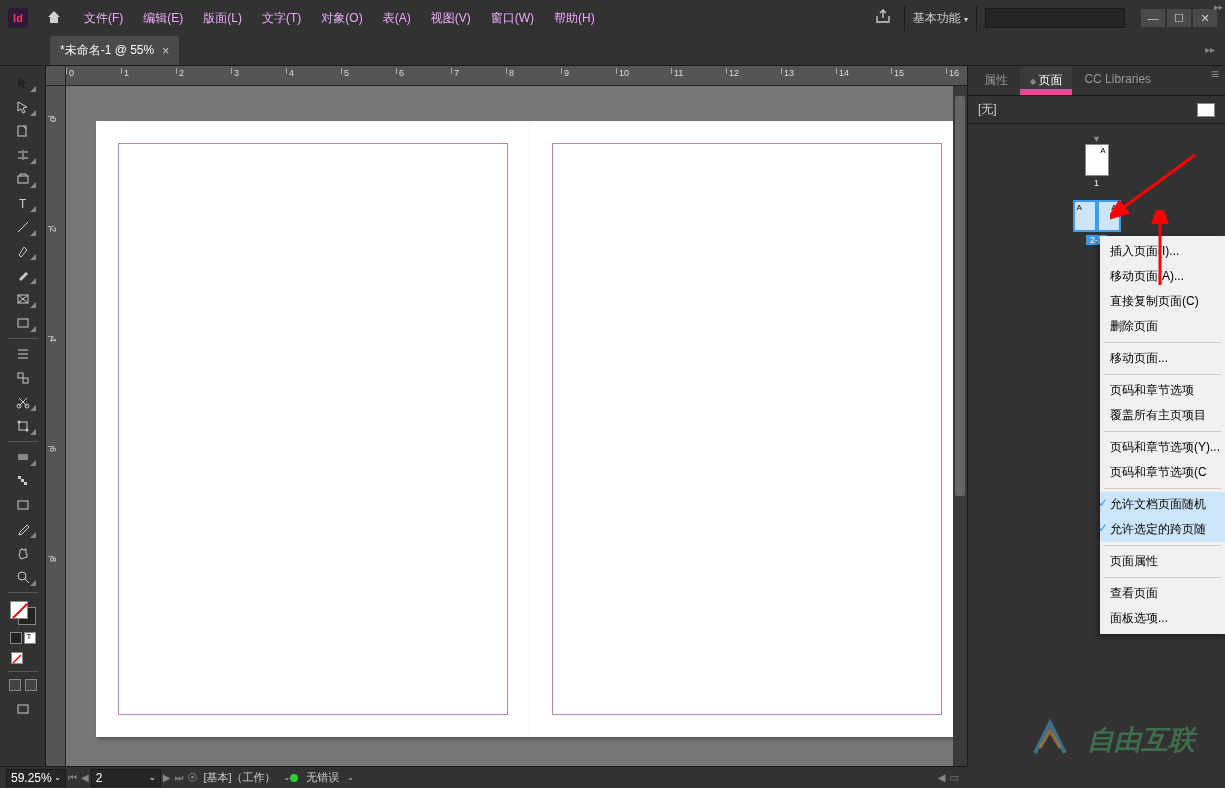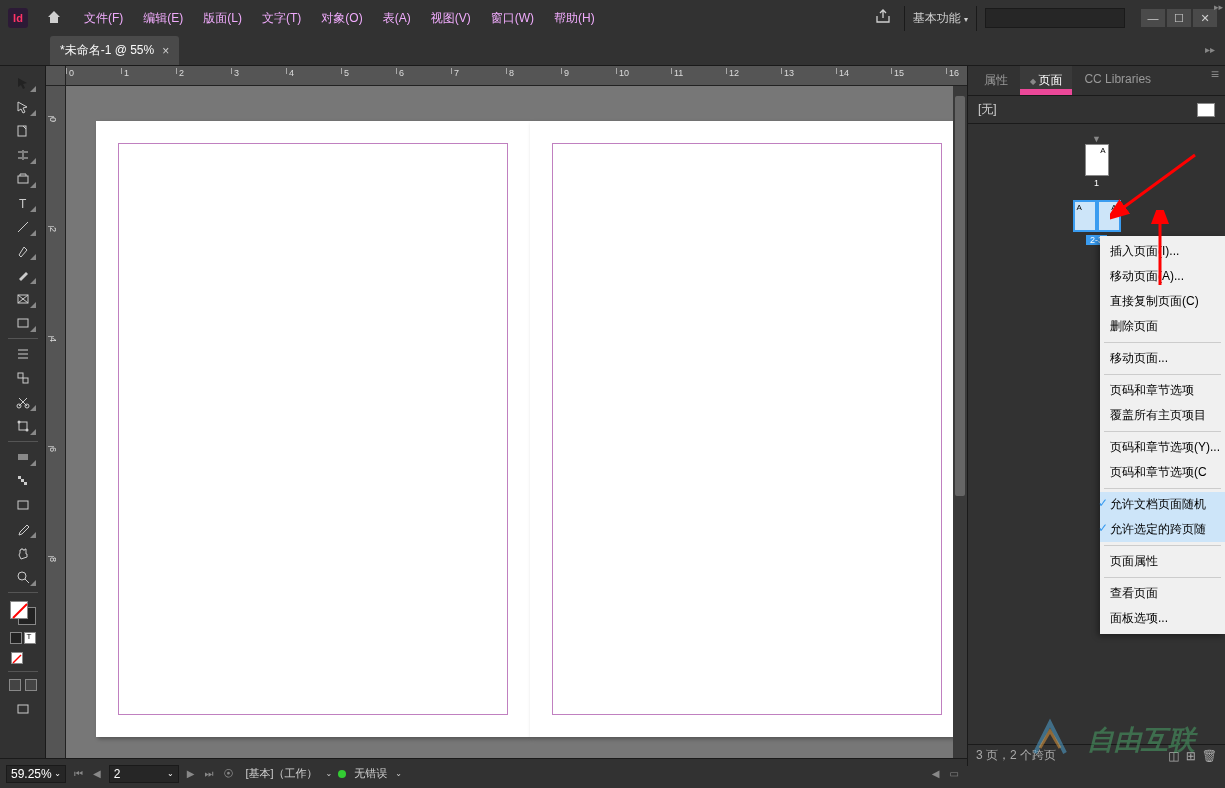--- a/index.html
+++ b/index.html
@@ -68,21 +68,21 @@
 .page-num-label { text-align: center; font-size: 9px; color: #fff; margin-top: 2px;}
 .page-num-label.selected { background: #3a9cf0; display: inline-block; padding: 0 4px; margin-left: auto; margin-right: auto;}
 .label-wrap { text-align: center; }
 
 .context-menu { position: absolute; right: 0; top: 236px; width: 125px; background: #f0f0f0; color: #000; box-shadow: -2px 2px 6px rgba(0,0,0,.4); z-index: 100; padding: 3px 0; font-size: 12px;}
 .ctx-item { padding: 4px 10px; cursor: pointer; white-space: nowrap; overflow: hidden;}
 .ctx-item.checked::before { content: "✓ "; color: #3a9cf0; position: absolute; left: -2px;}
 .ctx-item.checked { background: #cde5f9; }
 .ctx-sep { height: 1px; background: #ccc; margin: 3px 4px; }
 
-.status-footer { height: 30px; background: #323232; border-top: 1px solid #1a1a1a; display: flex; align-items: center; padding: 0 6px; gap: 6px; position: absolute; bottom: 0; left: 0; right: 258px;}
+.status-footer { height: 22px; background: #323232; border-top: 1px solid #1a1a1a; display: flex; align-items: center; padding: 0 6px; position: absolute; bottom: 0; left: 0; right: 258px;}
 .status-item { color: #d0d0d0; font-size: 11px; padding: 0 4px;}
 .zoom-box { width: 60px; background: #262626; border: 1px solid #1a1a1a; padding: 1px 4px; color: #fff; font-size: 11px; display: flex; justify-content: space-between; align-items: center;}
 .nav-btn { cursor: pointer; color: #888; font-size: 10px; padding: 0 2px;}
 .page-box { width: 70px; background: #262626; border: 1px solid #1a1a1a; padding: 1px 4px; color: #fff; font-size: 11px; display: flex; justify-content: space-between; align-items: center;}
 .status-select { display: flex; align-items: center; gap: 4px; }
 .green-dot { width: 8px; height: 8px; background: #3c3; border-radius: 50%; }
 
 .panel-footer { height: 22px; border-top: 1px solid #1a1a1a; display: flex; align-items: center; padding: 0 8px; justify-content: space-between; font-size: 11px; color: #aaa;}
 .panel-footer-icons { display: flex; gap: 6px; }
 .panel-footer-icons span { cursor: pointer; }
@@ -354,28 +354,20 @@
       <div class="spread-thumb">
         <div class="page-thumb selected">
             <span class="corner" style="left:2px;top:1px;">A</span>
           </div>
         <div class="page-thumb selected">
             <span class="corner" style="right:2px;top:1px;">A</span>
           </div>
       </div>
       <div class="label-wrap"><span class="page-num-label selected">2-3</span></div>
     </div>
-    <div class="panel-footer">
-      <span>3 页，2 个跨页</span>
-      <div class="panel-footer-icons">
-        <span>◫</span>
-        <span>⊞</span>
-        <span>🗑</span>
-      </div>
-    </div>
   </div>
 </div>
 
 <div class="status-footer">
   <div class="zoom-box">
       <span>59.25%</span>
       <span style="font-size:8px;">⌄</span>
     </div>
   <span class="nav-btn">⏮</span>
   <span class="nav-btn">◀</span>

